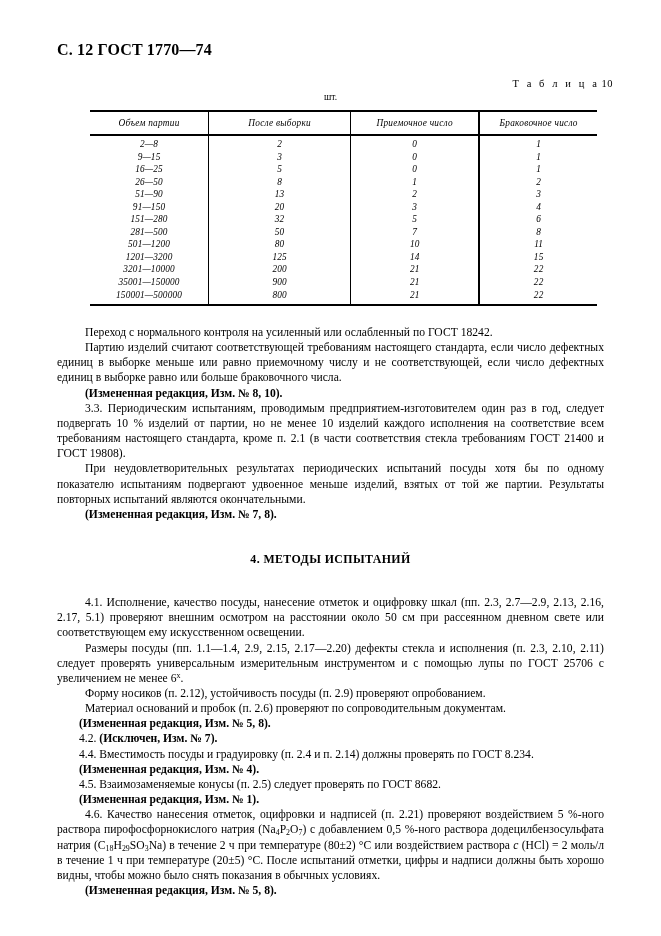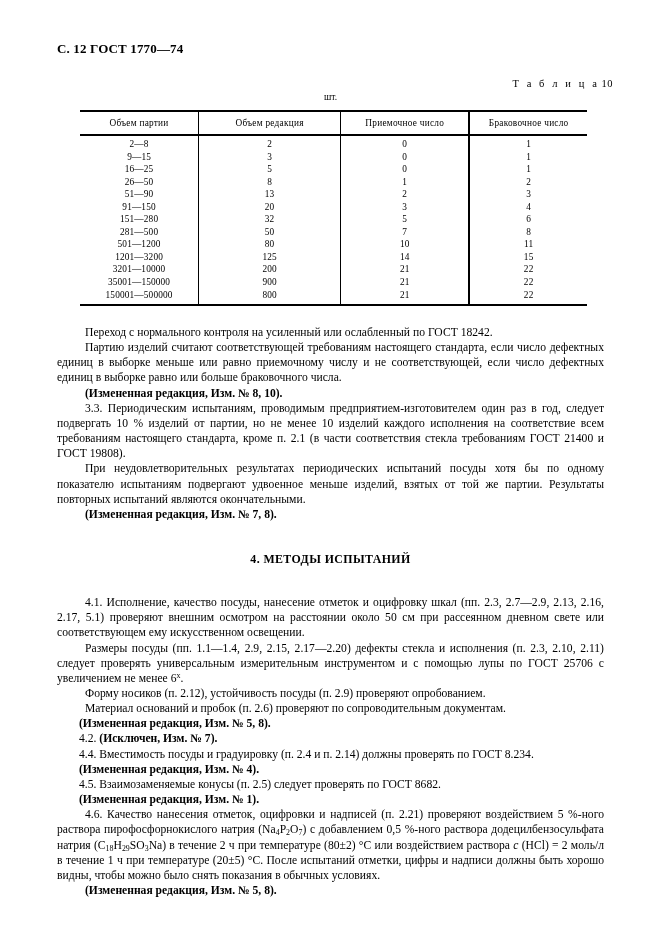--- a/index.html
+++ b/index.html
@@ -20,21 +20,21 @@
     position: absolute;
     inset: 0;
     padding: 0;
   }
 
   
   .running-head {
     position: absolute;
     top: 41px;
     left: 57px;
-    font-size: 13px;
+    font-size: 16px;
     font-weight: bold;
     letter-spacing: 0.15px;
     white-space: nowrap;
   }
 
   
   .table-caption {
     position: absolute;
     top: 78px;
     right: 48px;
@@ -52,22 +52,23 @@
     left: 0;
     right: 0;
     text-align: center;
     font-size: 9.5px;
   }
 
   
   .data-table-wrap {
     position: absolute;
     top: 110px;
-    left: 80px;
+    left: 90px;
     width: 507px;
+    font-style: italic;
   }
   table.data-table {
     width: 100%;
     border-collapse: collapse;
     font-size: 9.3px;
     table-layout: fixed;
   }
   table.data-table thead th {
     font-weight: normal;
     text-align: center;
@@ -161,21 +162,21 @@
     <table class="data-table">
       <colgroup>
         <col class="w1">
           <col class="w2">
           <col class="w3">
           <col class="w4">
       </colgroup>
       <thead>
         <tr>
           <th class="c1">Объем партии</th>
-          <th class="c2">Объем редакция</th>
+          <th class="c2">После выборки</th>
           <th class="c3">Приемочное число</th>
           <th class="c4">Браковочное число</th>
         </tr>
       </thead>
       <tbody>
         <tr>
             <td class="c1">2—8</td>
             <td class="c2">2</td>
             <td class="c3">0</td>
             <td class="c4">1</td>

